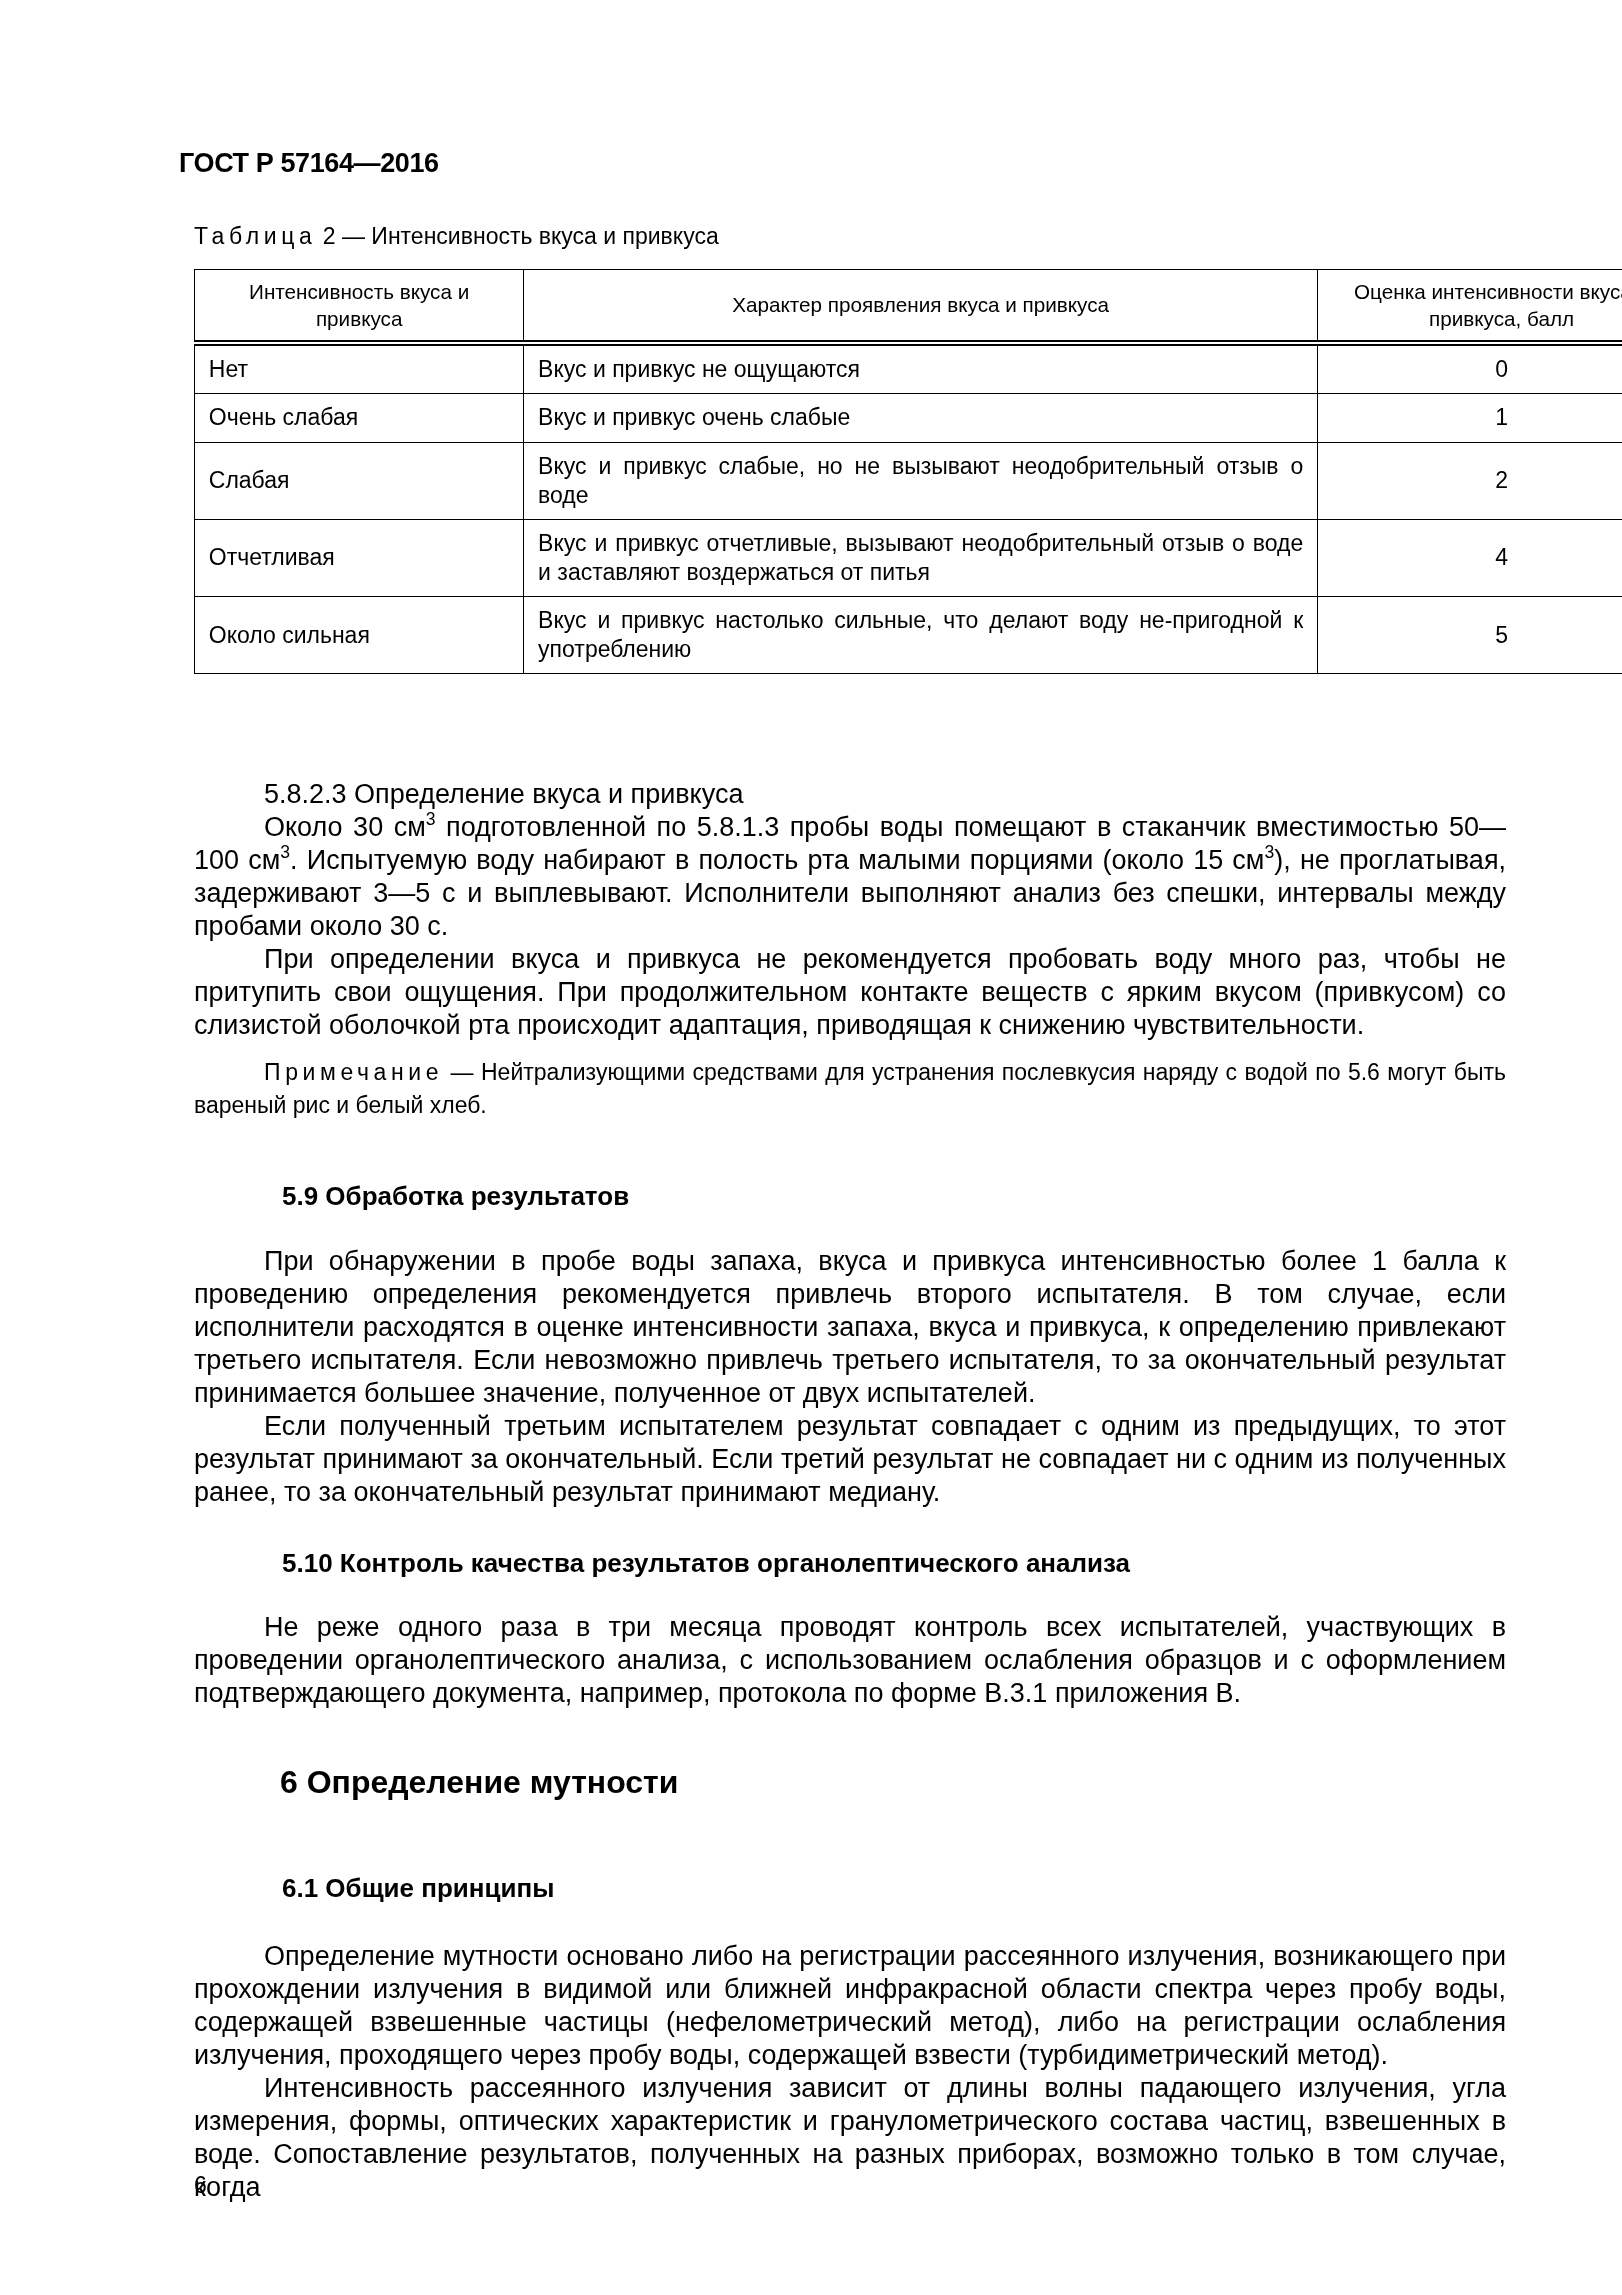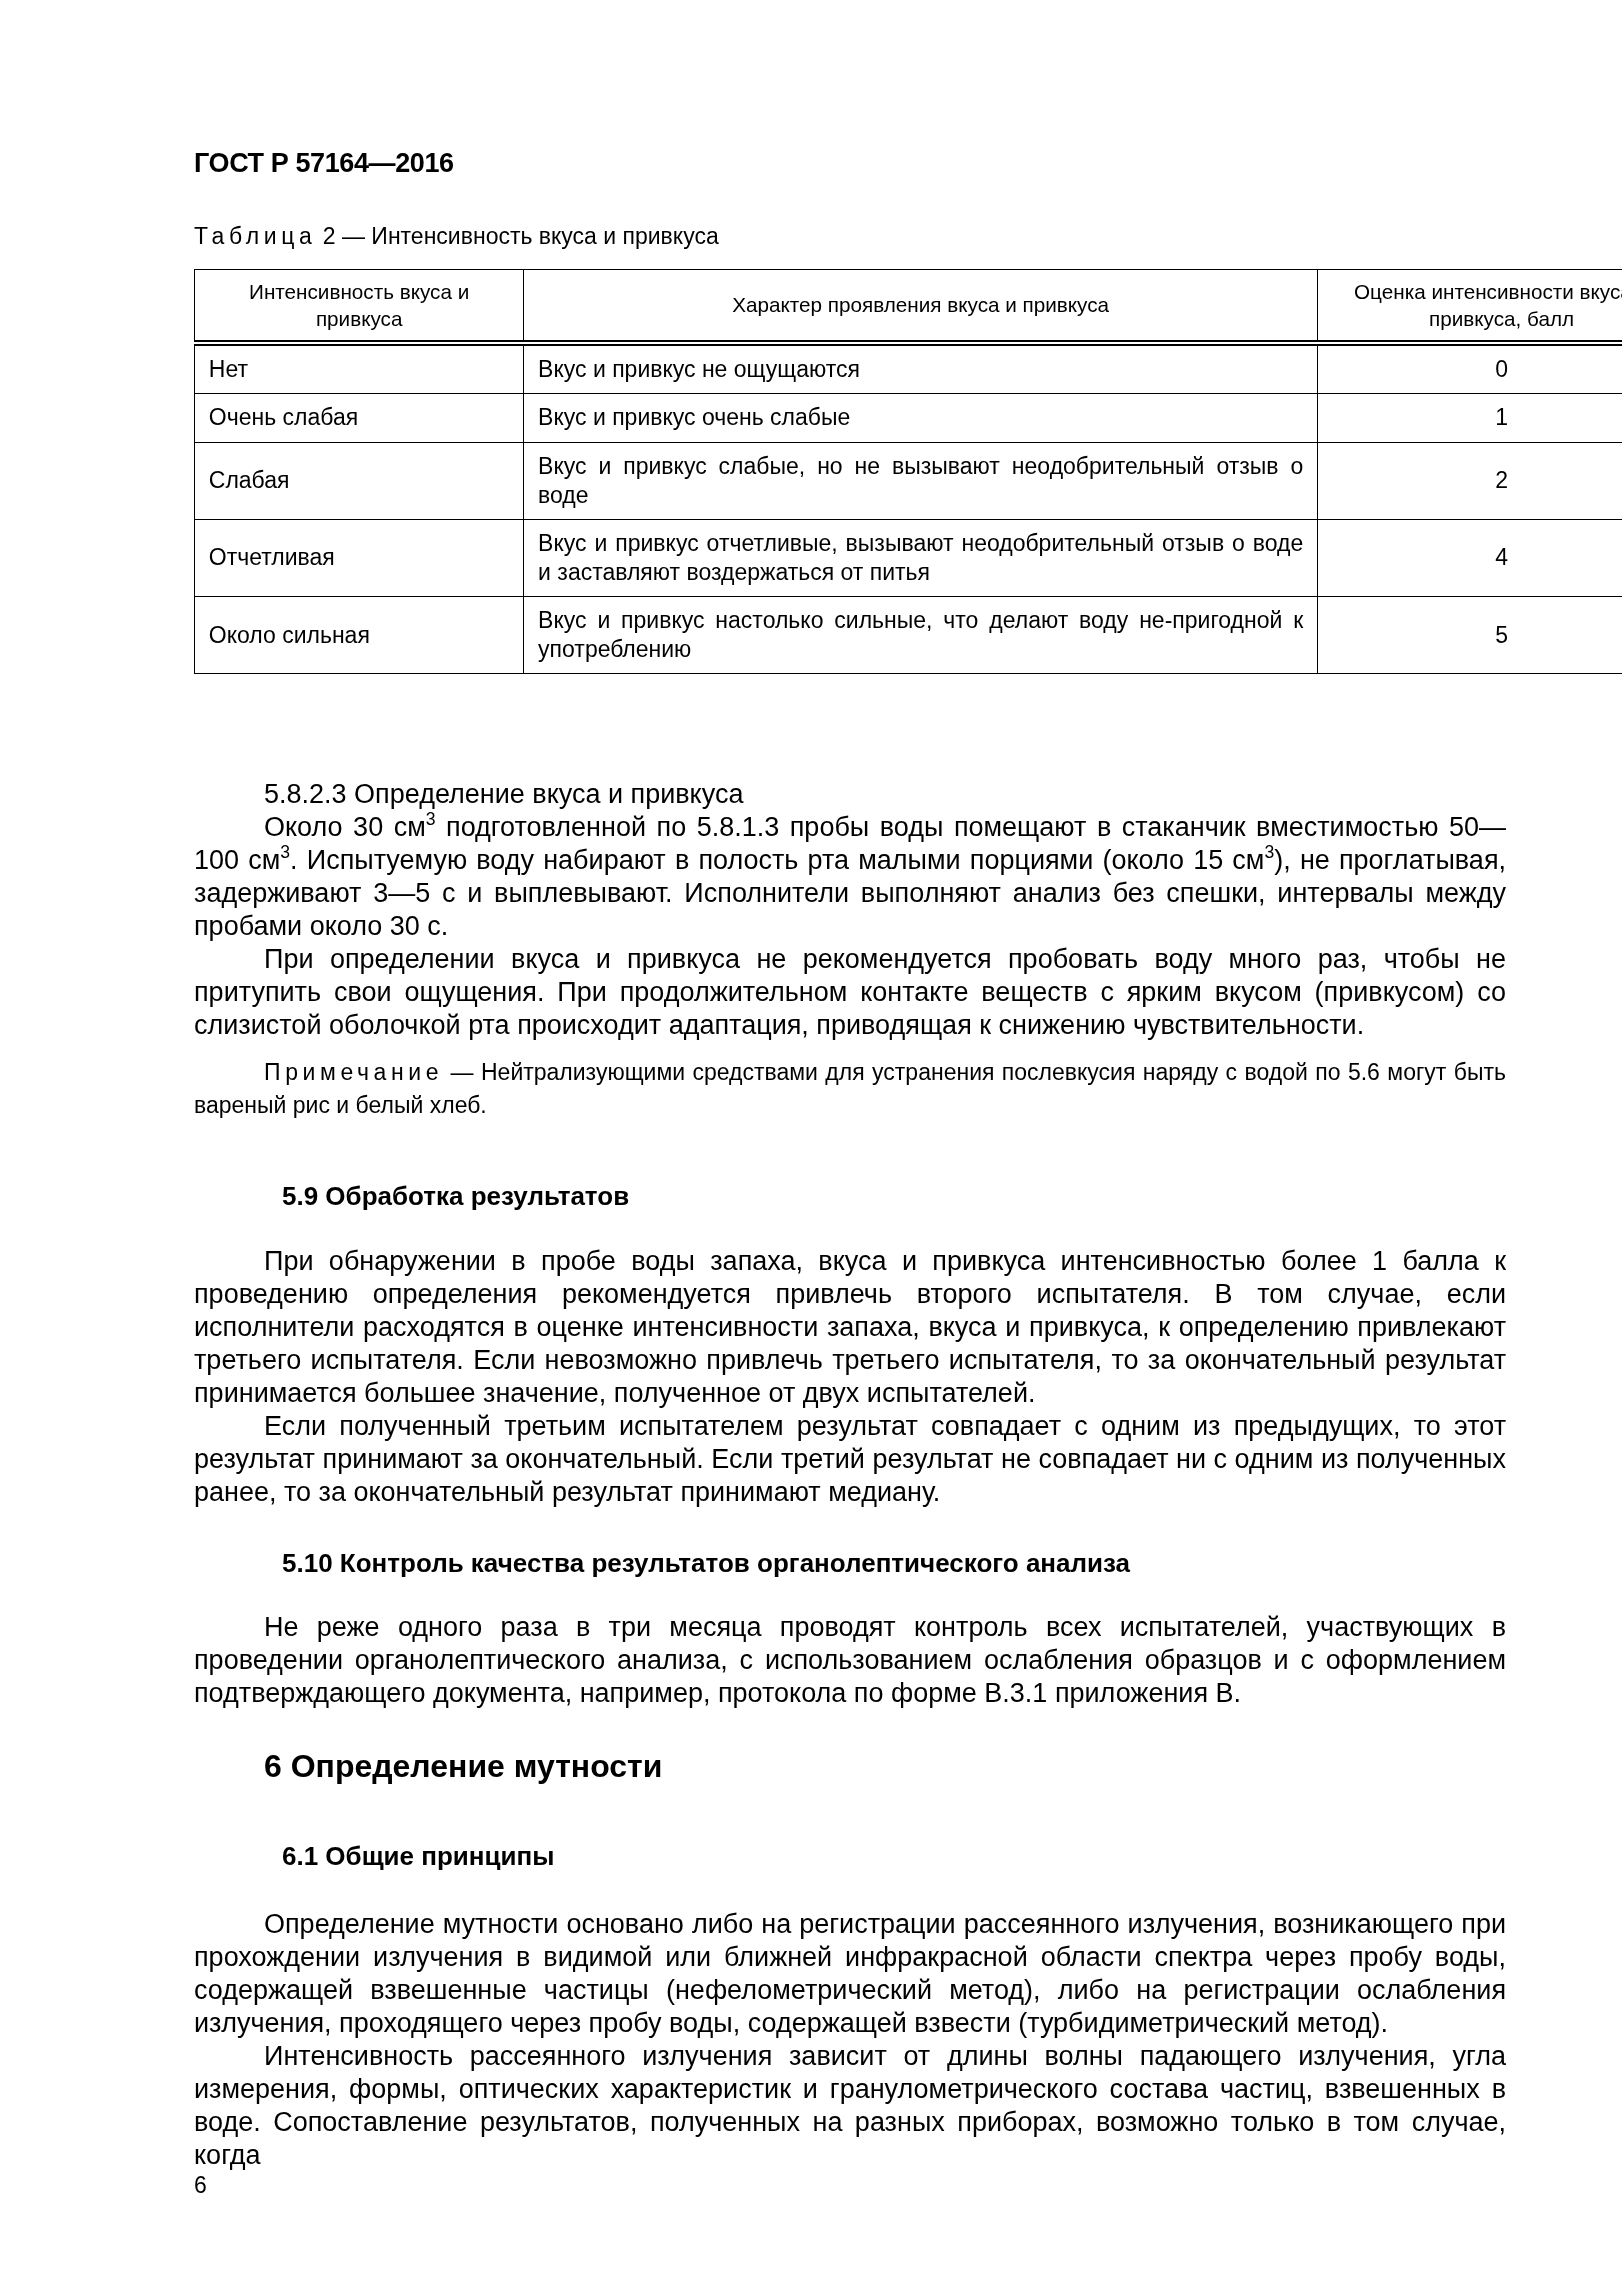--- a/index.html
+++ b/index.html
@@ -1,21 +1,21 @@
 <!DOCTYPE html>
 <html style="font-size:12.2px"><head>
 <meta charset="utf-8">
 <style>
   html, body { margin: 0; padding: 0; background: #ffffff; }
   body {
     width: 1623px; height: 2295px; position: relative; overflow: hidden;
     font-family: "Liberation Sans", sans-serif; color: #000;
   }
   .doc-code {
-    position: absolute; left: 194px; top: 148px;
+    position: absolute; left: 179px; top: 148px;
     font-size: 27px; font-weight: bold; letter-spacing: -0.4px;
   }
   .table-caption {
     position: absolute; left: 194px; top: 223px;
     font-size: 23px;
   }
   .table-caption .spaced { letter-spacing: 4.6px; }
   table.t2 {
     position: absolute; left: 194px; top: 269px; width: 1492px;
     border-collapse: collapse; font-size: 23px; line-height: 29px;
@@ -42,21 +42,21 @@
   .body p { margin: 0; text-indent: 70px; }
   .body sup { font-size: 17.6px; line-height: 0; vertical-align: 10.7px; }
   .note {
     margin-top: 13.8px !important; font-size: 23px; line-height: 33px; text-indent: 70px;
   }
   .note .spaced { letter-spacing: 4.6px; }
   h3.sub {
     font-size: 26px; font-weight: bold; margin: 18px; padding-left: 70px; line-height: 33px;
   }
   h2.sec {
-    font-size: 32px; font-weight: bold; margin: 0; padding-left: 70px; line-height: 38px;
+    font-size: 32px; font-weight: bold; margin: 16px; padding-left: 70px; line-height: 38px;
   }
   .page-num {
     position: absolute; left: 194px; top: 2172px; font-size: 23px;
   }
 </style>
 </head>
 <body>
 
 <div class="doc-code">ГОСТ Р 57164—2016</div>
 

